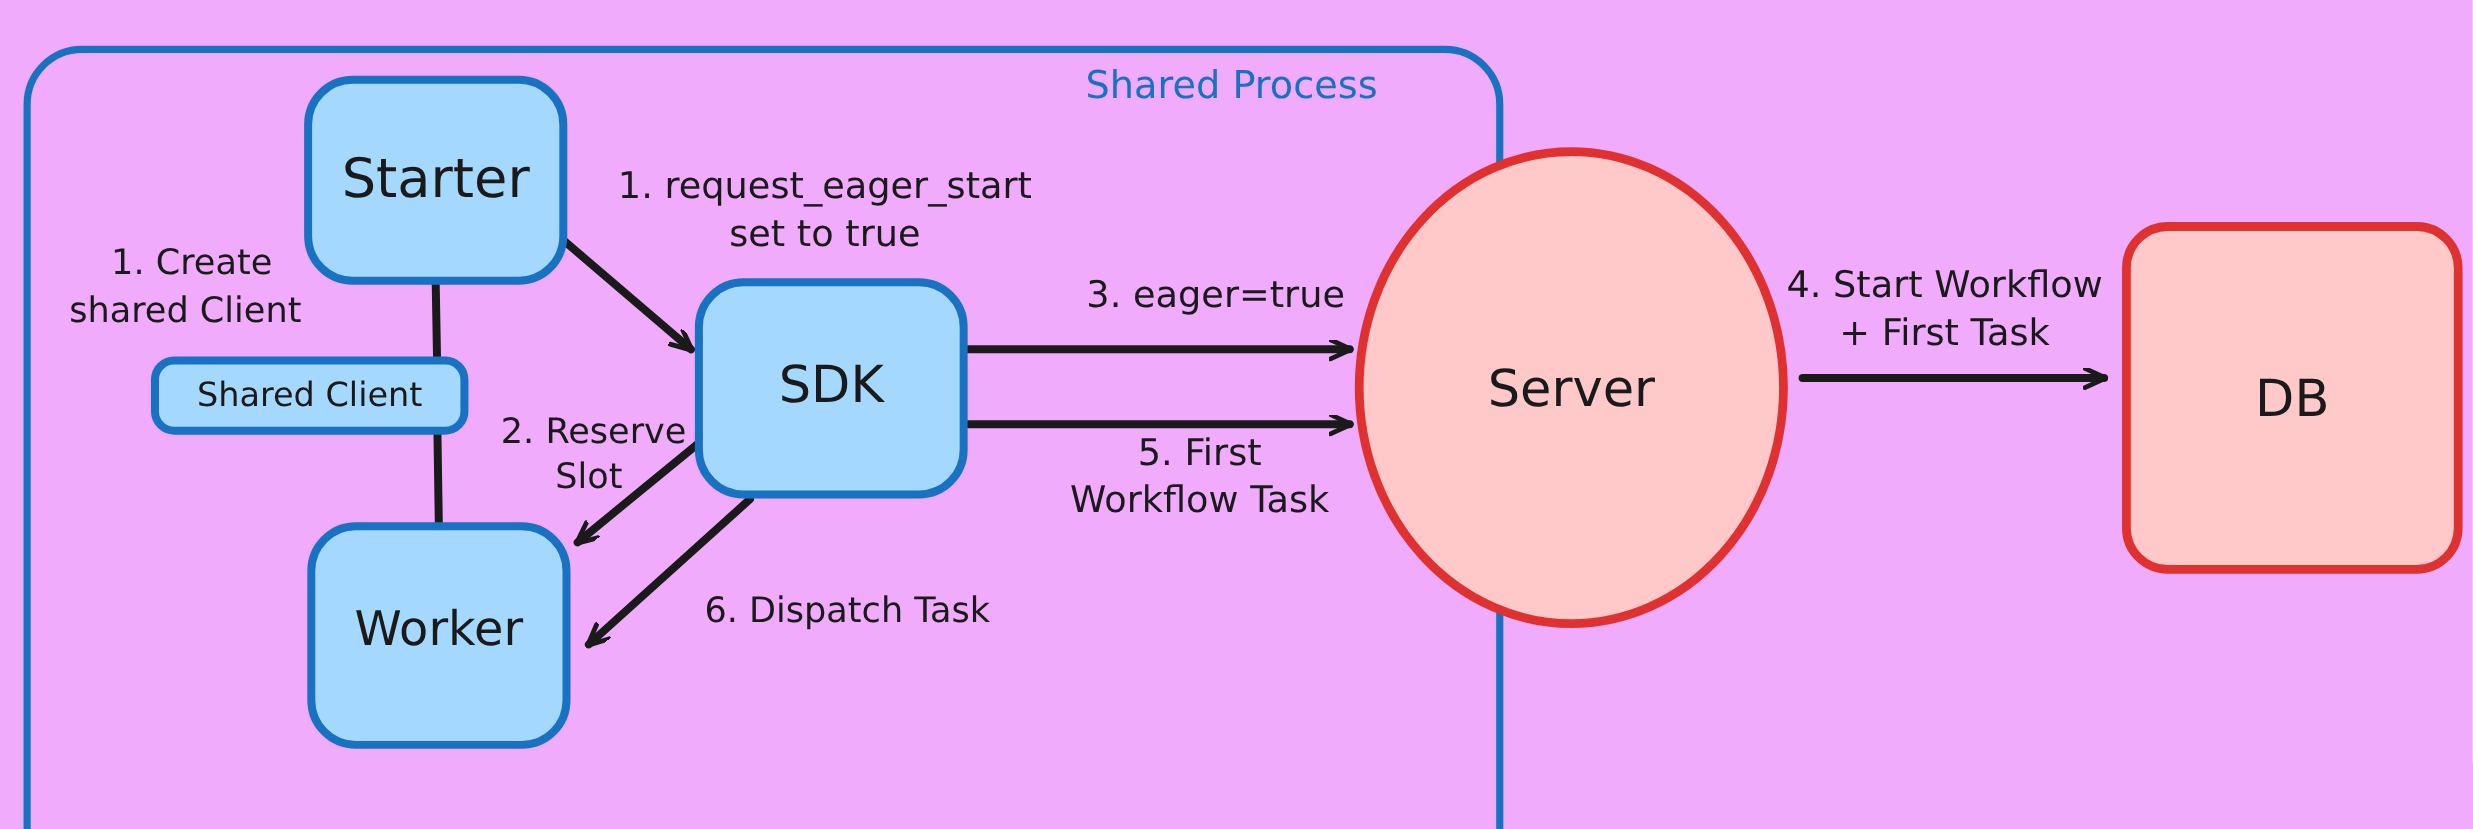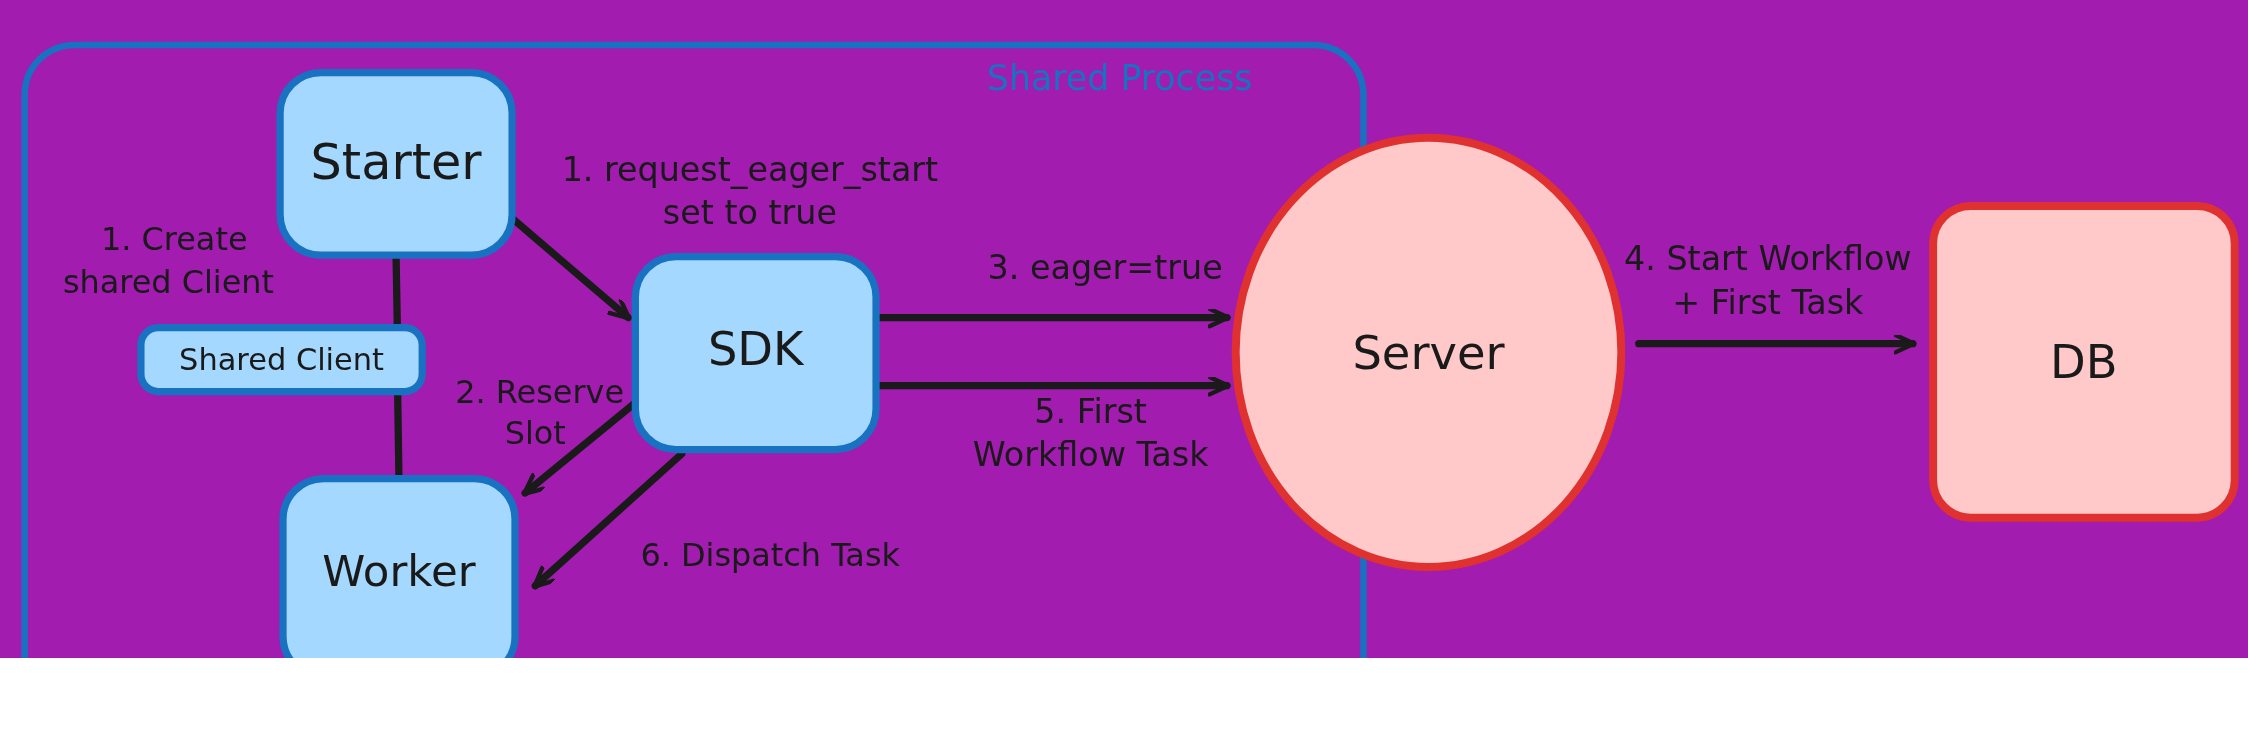--- a/index.html
+++ b/index.html
@@ -6,22 +6,22 @@
     margin: 0;
     padding: 0;
     background: #ffffff;
   }
   body {
     font-family: "DejaVu Sans", sans-serif;
   }
   #canvas {
     position: relative;
     width: 2248px;
-    height: 658px;
-    background: #a21caf;
+    height: 754px;
+    background: #f0abfc;
     overflow: hidden;
   }
   #diagram-svg {
     position: absolute;
     left: 0;
     top: 0;
     width: 2248px;
     height: 754px;
   }
   .node-label {

